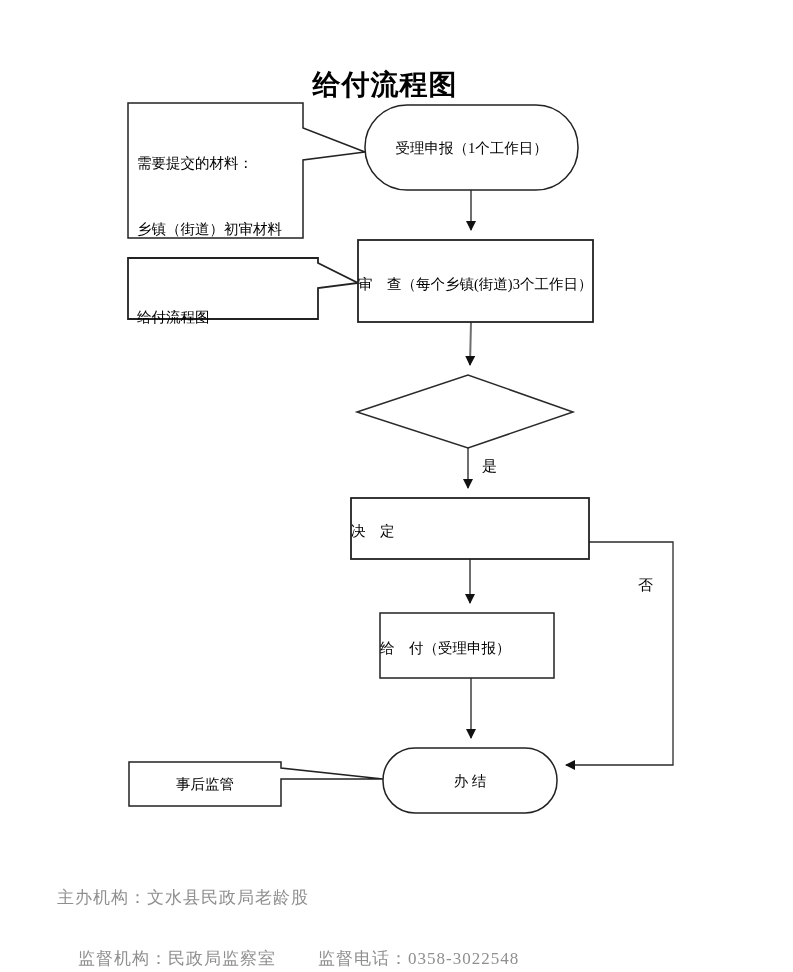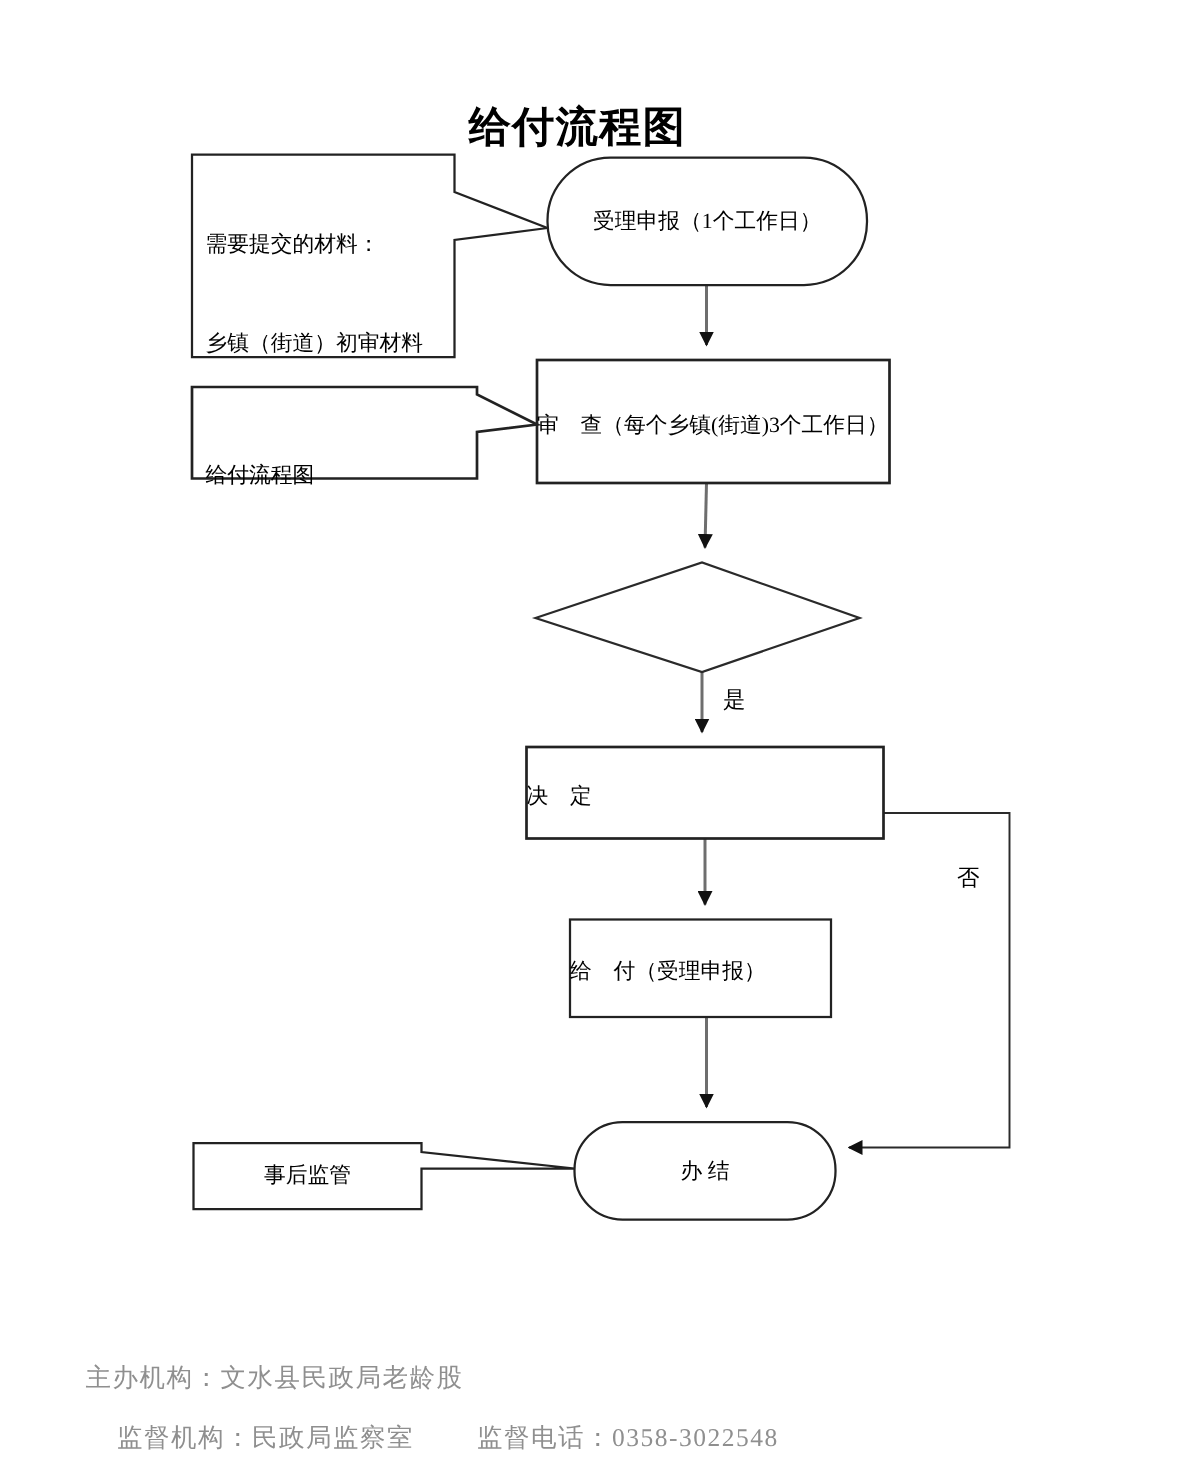--- a/index.html
+++ b/index.html
@@ -135,18 +135,18 @@
   </div>
 
   <div class="abs node-text center" style="left:129px; top:762px; width:152px; height:44px">
     <div>事后监管</div>
   </div>
 
   <div class="abs node-text center" style="left:383px; top:748px; width:174px; height:65px">
     <div>办 结</div>
   </div>
 
-  <div class="abs footer-line" style="left:57px; top:907px">主办机构：文水县民政局老龄股</div>
+  <div class="abs footer-line" style="left:57px; top:886px">主办机构：文水县民政局老龄股</div>
   <div class="abs footer-line" style="left:57px; top:927px">
     <span>监督机构：民政局监察室</span><span class="footer-gap"></span><span>监督电话：0358-3022548</span>
   </div>
 
 </div>
 
 </body></html>

